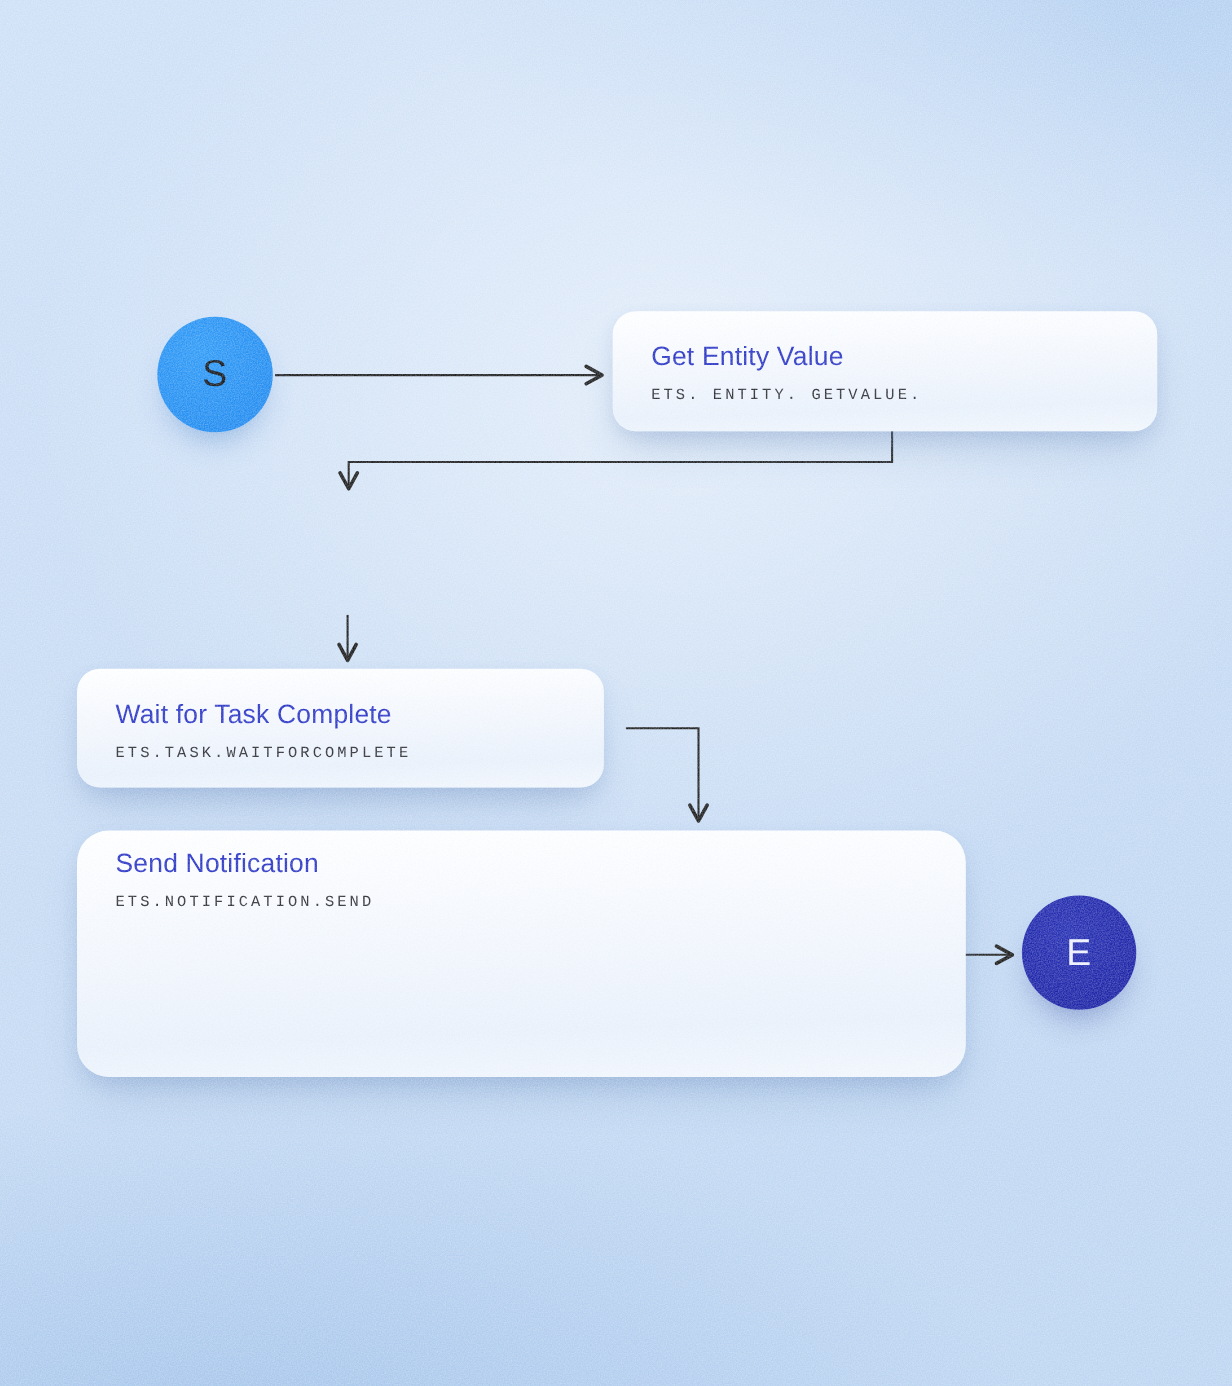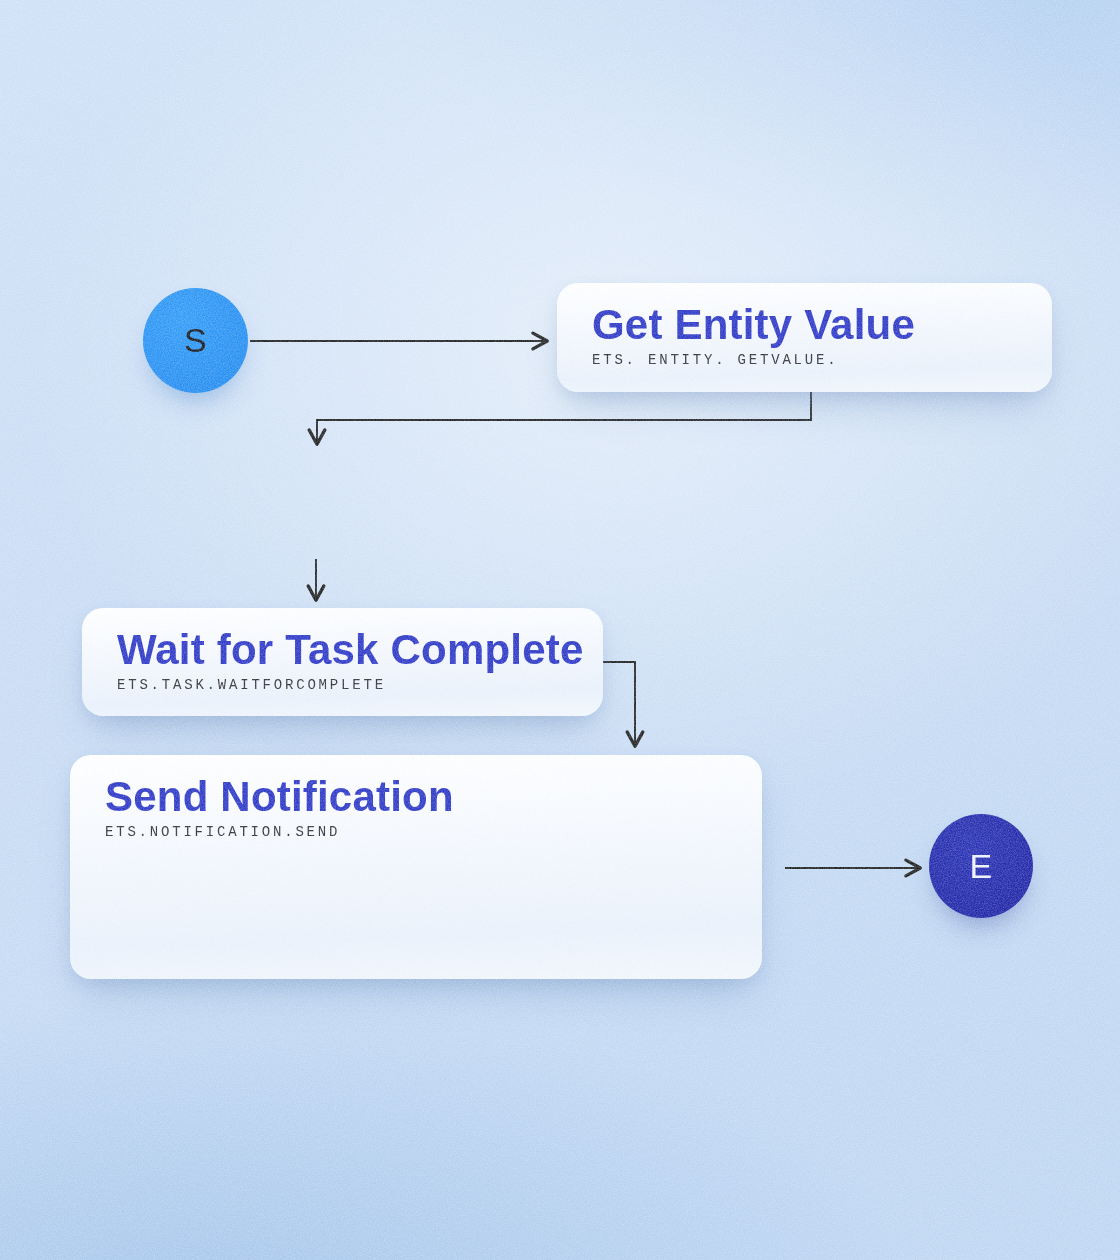--- a/index.html
+++ b/index.html
@@ -35,22 +35,22 @@
     border-radius: 21px;
     padding: 22px 30px 0 35px;
     background: linear-gradient(178deg, #ffffff 0%, #f3f7fd 45%, #e9f1fb 78%, #f2f7fd 100%);
     box-shadow:
       0 22px 38px -12px rgba(92, 128, 182, 0.38),
       0 6px 14px rgba(104, 138, 190, 0.16);
     cursor: pointer;
   }
   .node-title {
     color: #2b36c6;
-    font-size: 42px;
-    font-weight: 700;
+    font-size: 24px;
+    font-weight: 400;
     letter-spacing: 0.2px;
     line-height: 40px;
     white-space: nowrap;
   }
   .node-code {
     margin-top: 5px;
     color: #2e3036;
     font-family: "Liberation Mono", "DejaVu Sans Mono", monospace;
     font-size: 14px;
     font-weight: 500;
@@ -82,22 +82,22 @@
   .terminal-label {
     font-size: 34px;
     font-weight: 400;
     letter-spacing: 0.5px;
   }
   .terminal-start .terminal-label { color: #14171c; }
   .terminal-end .terminal-label { color: #eef1fd; }
 
   .node-get-entity  { left: 557px; top: 283px; width: 495px; height: 109px; }
   .node-get-tag     { left: 70px;  top: 452px; width: 491px; height: 107px; }
-  .node-wait-task   { left: 82px;  top: 608px; width: 521px; height: 108px; }
-  .node-send-notif  { left: 70px;  top: 755px; width: 692px; height: 224px; padding-top: 22px; }
+  .node-wait-task   { left: 70px;  top: 608px; width: 479px; height: 108px; }
+  .node-send-notif  { left: 70px;  top: 755px; width: 808px; height: 224px; padding-top: 11px; border-radius: 29px; }
 </style>
 </head>
 <body>
 
 <div class="canvas">
 
   <svg class="wires" viewBox="0 0 1120 1260" xmlns="http://www.w3.org/2000/svg">
     <defs>
       <marker id="arrow" viewBox="0 0 10 10" refX="7.6" refY="5" markerWidth="11.5" markerHeight="11.5" orient="auto-start-reverse">
         <path d="M1.6,1.4 L8.2,5 L1.6,8.6" fill="none" stroke="#1f1f1f" stroke-width="1.5" stroke-linecap="round" stroke-linejoin="round"></path>

